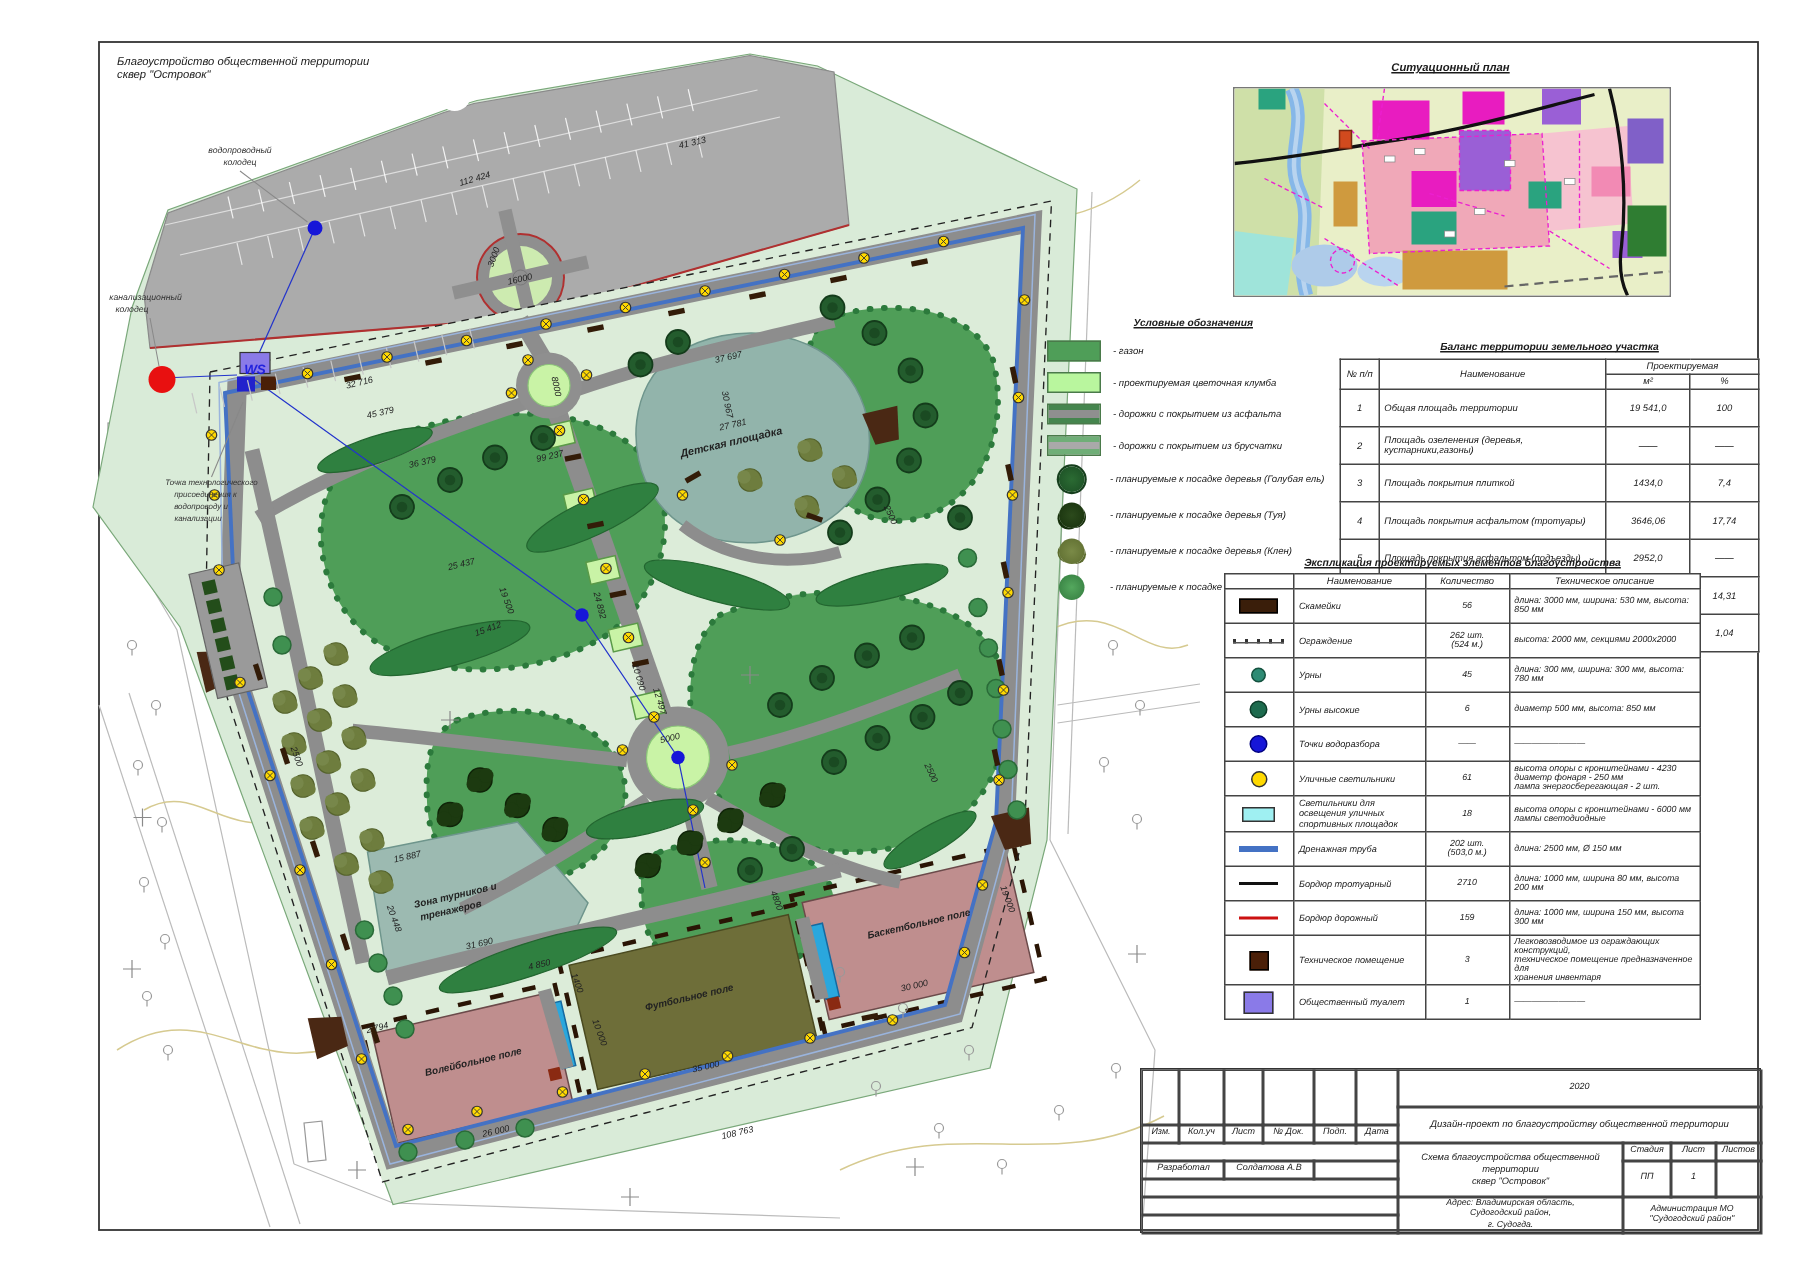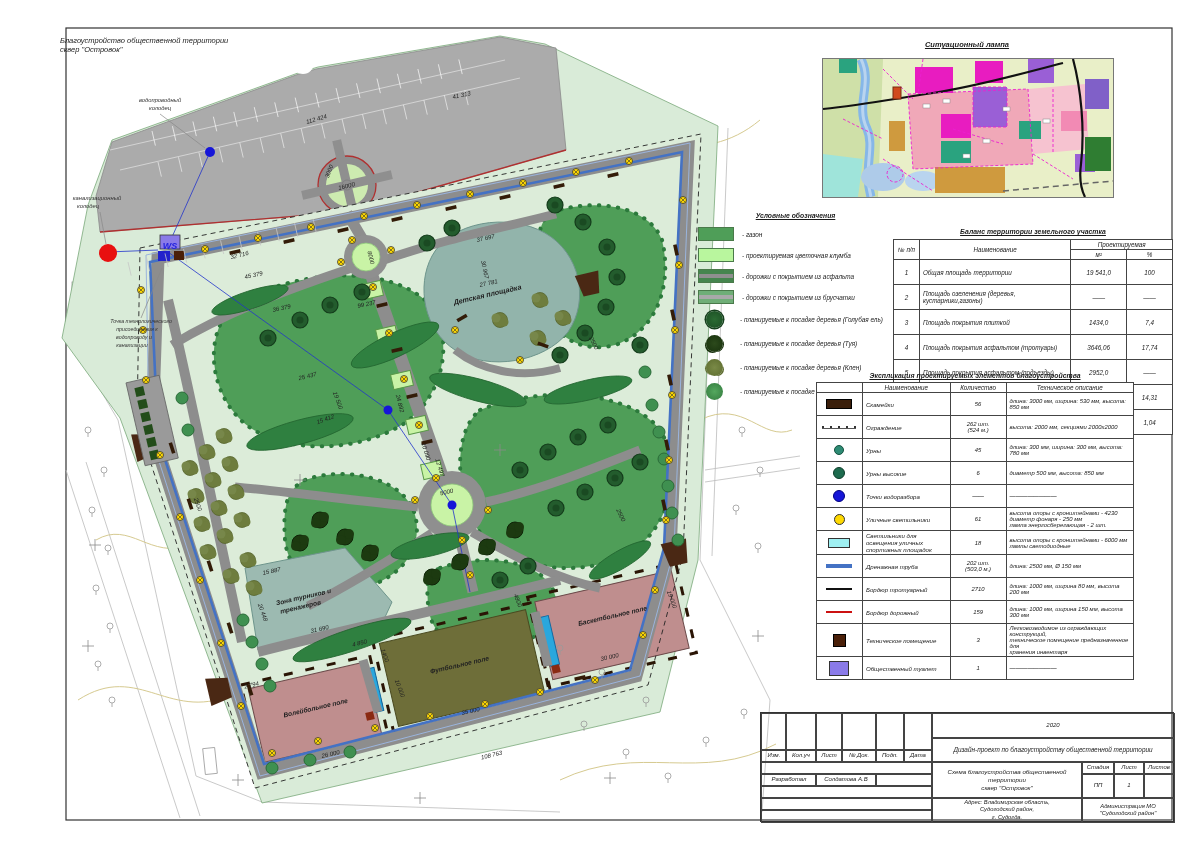--- a/index.html
+++ b/index.html
@@ -1,21 +1,21 @@
 <!DOCTYPE html>
 <html><head>
 <meta charset="utf-8">
 <style>
   html,body{margin:0;padding:0;background:#fff;}
   #sheet{position:relative;width:1200px;height:848px;background:#fff;overflow:hidden;
          font-family:"Liberation Sans",sans-serif;font-style:italic;color:#1a1a1a;}
   #plan-svg{position:absolute;left:0;top:0;}
   .abs{position:absolute;}
   
-  #sheet-title{left:60px;top:36px;font-size:7.5px;line-height:9px;}
+  #sheet-title{left:78px;top:36px;font-size:7.5px;line-height:9px;}
   
   #sit-title{left:822px;top:40px;width:290px;text-align:center;font-size:7.5px;font-weight:bold;text-decoration:underline;}
   #sit-map{left:822px;top:58px;width:290px;height:138px;border:1px solid #777;}
   
   #legend{left:698px;top:212px;width:195px;font-size:6.4px;}
   #legend .lg-title{text-align:center;font-weight:bold;text-decoration:underline;margin-bottom:8px;font-size:6.8px;}
   .lg-row{display:flex;align-items:center;margin-bottom:7px;}
   .lg-row .sw{width:34px;min-width:34px;height:12px;margin-right:8px;border:0.5px solid #4a7a4a;}
   .sw-lawn{background:#4f9e58;}
   .sw-flower{background:#b9f69e;border-color:#7fc86f;}
@@ -641,21 +641,21 @@
         <text transform="translate(134 339) rotate(0)" text-anchor="middle" font-size="5.3" font-style="italic" font-weight="normal" fill="#333">водопроводу и</text>
         <text transform="translate(132 347) rotate(0)" text-anchor="middle" font-size="5.3" font-style="italic" font-weight="normal" fill="#333">канализации</text>
       </g>
 </svg>
 
 <div class="abs" id="sheet-title">
   <div>Благоустройство общественной территории</div>
   <div>сквер "Островок"</div>
 </div>
 
-<div class="abs" id="sit-title">Ситуационный лампа</div>
+<div class="abs" id="sit-title">Ситуационный план</div>
 <div class="abs" id="sit-map">
   <svg width="290" height="138" viewBox="0 0 290 138">
     <rect width="290" height="138" fill="#e9efc8"></rect>
     <polygon points="0,0 60,0 55,138 0,138" fill="#cfe0a8"></polygon>
     <polygon points="0,95 40,100 35,138 0,138" fill="#9fe4da"></polygon>
     <path d="M38,0 C50,25 32,45 44,70 C52,88 40,110 48,138" stroke="#86b7e8" stroke-width="9" fill="none"></path>
     <path d="M38,0 C50,25 32,45 44,70 C52,88 40,110 48,138" stroke="#b9d4ef" stroke-width="3" fill="none"></path>
     <ellipse cx="60" cy="118" rx="22" ry="14" fill="#aecbe9"></ellipse>
     <ellipse cx="100" cy="122" rx="18" ry="10" fill="#b9d4ef"></ellipse>
     <polygon points="85,35 205,30 210,105 90,110" fill="#f0a8b8"></polygon>

